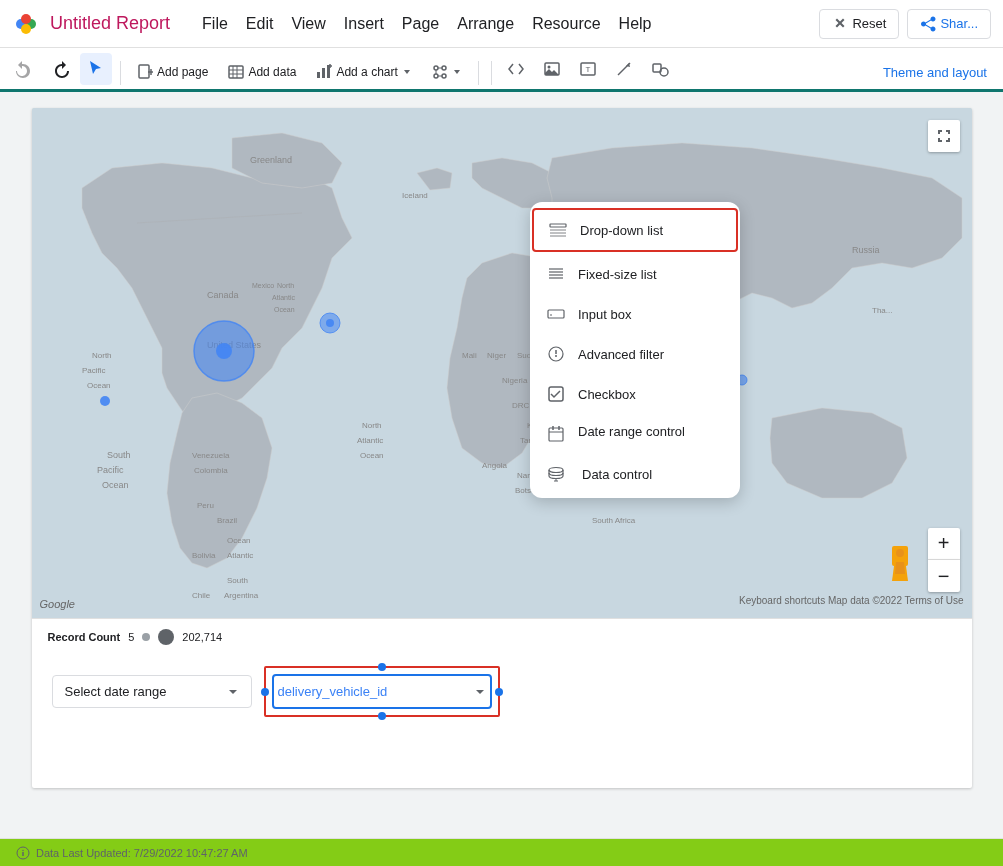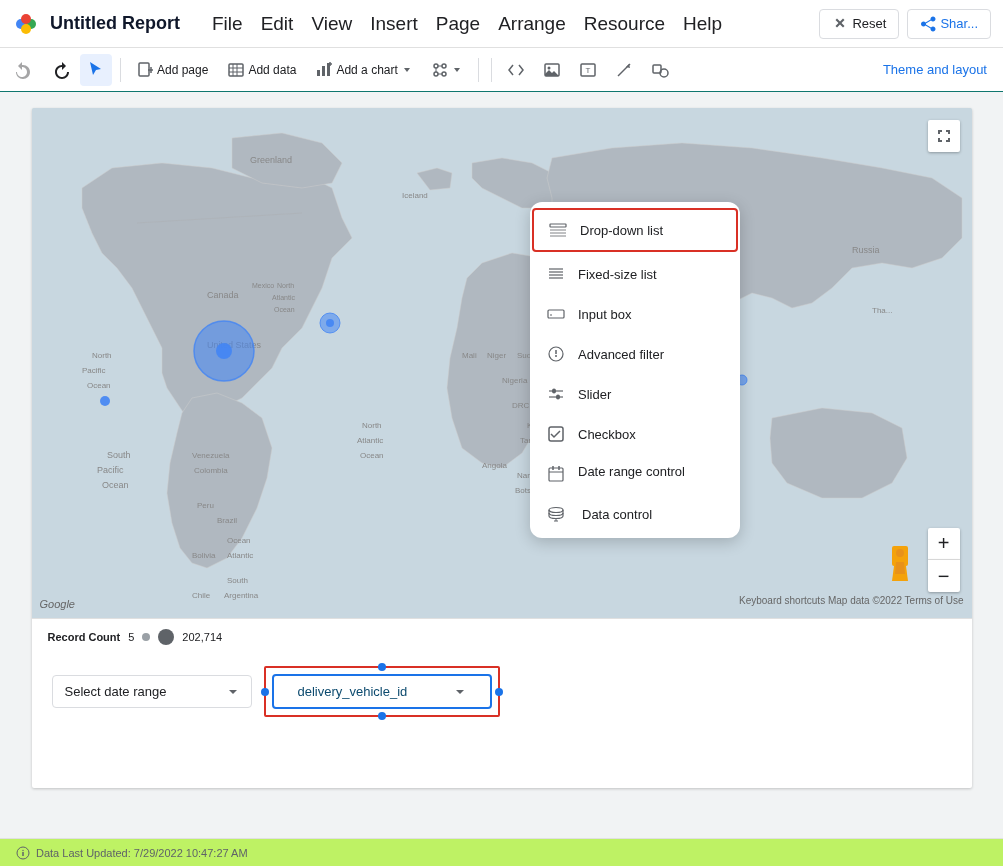--- a/index.html
+++ b/index.html
@@ -1,29 +1,29 @@
 <!DOCTYPE html>
 <html><head>
   <meta charset="utf-8">
   <style>
     * { box-sizing: border-box; margin: 0; padding: 0; }
     body { font-family: 'Google Sans', Arial, sans-serif; background: #f1f3f4; font-size: 13px; color: #202124; width: 1003px; height: 866px; overflow: hidden; }
 
     
     .title-bar { display: flex; align-items: center; padding: 8px 12px; background: #fff; border-bottom: 1px solid #e0e0e0; height: 48px; }
     .app-logo { width: 28px; height: 28px; margin-right: 10px; flex-shrink: 0; }
-    .app-title { font-size: 18px; color: #0f172a; font-weight: 700; margin-right: 16px; }
+    .app-title { font-size: 18px; color: #be185d; font-weight: 400; margin-right: 16px; }
     .menu-bar { display: flex; align-items: center; gap: 2px; margin-left: 8px; }
-    .menu-item { padding: 4px 8px; border-radius: 4px; cursor: pointer; font-size: 19px; color: #202124; }
+    .menu-item { padding: 4px 8px; border-radius: 4px; cursor: pointer; font-size: 16px; color: #202124; }
     .title-bar-right { margin-left: auto; display: flex; align-items: center; gap: 8px; }
     .reset-btn { display: flex; align-items: center; gap: 4px; padding: 6px 12px; border: 1px solid #dadce0; border-radius: 4px; background: #fff; cursor: pointer; font-size: 13px; color: #202124; }
     .share-btn { display: flex; align-items: center; gap: 4px; padding: 6px 12px; border: 1px solid #dadce0; border-radius: 4px; background: #fff; cursor: pointer; font-size: 13px; color: #1a73e8; }
 
     
-    .toolbar { display: flex; align-items: center; padding: 4px 8px; background: #fff; border-bottom: 1px solid #0f766e; height: 44px; gap: 4px; }
+    .toolbar { display: flex; align-items: flex-end; padding: 4px 8px; background: #fff; border-bottom: 3px solid #0f766e; height: 44px; gap: 4px; }
     .toolbar-btn { display: flex; align-items: center; gap: 4px; padding: 5px 8px; border-radius: 4px; cursor: pointer; font-size: 12px; color: #202124; border: none; background: transparent; }
     .toolbar-separator { width: 1px; height: 24px; background: #dadce0; margin: 0 4px; }
     .add-control-btn { display: flex; align-items: center; gap: 4px; padding: 5px 10px; border-radius: 4px; cursor: pointer; font-size: 12px; color: #1a73e8; border: 1px solid #dadce0; background: #fff; font-weight: 500; }
     .theme-layout-btn { margin-left: auto; font-size: 13px; color: #1a73e8; cursor: pointer; padding: 5px 8px; }
 
     
     .main { background: #f1f3f4; padding: 16px; height: calc(866px - 92px - 28px); position: relative; }
     .report-canvas { background: #fff; border-radius: 2px; box-shadow: 0 1px 3px rgba(0,0,0,0.2); width: 940px; margin: 0 auto; height: 680px; position: relative; overflow: hidden; }
 
     
@@ -337,21 +337,21 @@
 
       <div style="position:relative;display:inline-block;">
 
         <div style="position:absolute;top:-8px;left:-8px;right:-8px;bottom:-8px;border:2px solid #d93025;border-radius:2px;pointer-events:none;"></div>
 
         <div style="position:absolute;top:-11px;left:50%;transform:translateX(-50%);width:8px;height:8px;background:#1a73e8;border-radius:50%;"></div>
         <div style="position:absolute;bottom:-11px;left:50%;transform:translateX(-50%);width:8px;height:8px;background:#1a73e8;border-radius:50%;"></div>
         <div style="position:absolute;left:-11px;top:50%;transform:translateY(-50%);width:8px;height:8px;background:#1a73e8;border-radius:50%;"></div>
         <div style="position:absolute;right:-11px;top:50%;transform:translateY(-50%);width:8px;height:8px;background:#1a73e8;border-radius:50%;"></div>
 
-        <div class="dropdown-control" style="border:2px solid #1a73e8;border-radius:4px;padding:8px 24px;background:#fff;font-size:13px;color:#0c4a6e;width:220px;display:flex;align-items:center;justify-content:space-between;cursor:pointer;">
+        <div class="dropdown-control" style="border:2px solid #1a73e8;border-radius:4px;padding:8px 4px;background:#fff;font-size:13px;color:#3b82f6;width:220px;display:flex;align-items:center;justify-content:space-between;cursor:pointer;">
           <span>delivery_vehicle_id</span>
           <svg width="12" height="12" viewBox="0 0 12 12">
               <path d="M2 4l4 4 4-4z" fill="#5f6368"></path>
             </svg>
         </div>
       </div>
     </div>
   </div>
 
   <div class="dropdown-menu">
@@ -394,31 +394,20 @@
       <span style="width:20px;height:20px;display:flex;align-items:center;justify-content:center;">
         <svg width="18" height="18" viewBox="0 0 18 18">
             <circle cx="9" cy="9" r="7" fill="none" stroke="#5f6368" stroke-width="1.2"></circle>
             <line x1="9" y1="5" x2="9" y2="9" stroke="#5f6368" stroke-width="1.5"></line>
             <circle cx="9" cy="11" r="1" fill="#5f6368"></circle>
           </svg>
       </span>
       <span>Advanced filter</span>
     </div>
 
-    <div style="display:flex;align-items:center;gap:12px;padding:10px 16px;cursor:pointer;font-size:13px;color:#202124;">
-      <span style="width:20px;height:20px;display:flex;align-items:center;justify-content:center;">
-        <svg width="18" height="18" viewBox="0 0 18 18">
-            <line x1="2" y1="6" x2="16" y2="6" stroke="#5f6368" stroke-width="1.2"></line>
-            <line x1="2" y1="12" x2="16" y2="12" stroke="#5f6368" stroke-width="1.2"></line>
-            <rect x="5" y="3.5" width="4" height="5" rx="2" fill="#5f6368"></rect>
-            <rect x="9" y="9.5" width="4" height="5" rx="2" fill="#5f6368"></rect>
-          </svg>
-      </span>
-      <span>Slider</span>
-    </div>
 
     <div style="display:flex;align-items:center;gap:12px;padding:10px 16px;cursor:pointer;font-size:13px;color:#202124;">
       <span style="width:20px;height:20px;display:flex;align-items:center;justify-content:center;">
         <svg width="18" height="18" viewBox="0 0 18 18">
             <rect x="2" y="2" width="14" height="14" rx="2" fill="none" stroke="#5f6368" stroke-width="1.5"></rect>
             <path d="M4 9l3 3 6-6" fill="none" stroke="#5f6368" stroke-width="1.5"></path>
           </svg>
       </span>
       <span>Checkbox</span>
     </div>
@@ -442,21 +431,21 @@
             <path d="M2 5v3c0 1.4 3.1 2.5 7 2.5s7-1.1 7-2.5V5" fill="none" stroke="#5f6368" stroke-width="1.2"></path>
             <path d="M2 8v3c0 1.4 3.1 2.5 7 2.5s7-1.1 7-2.5V8" fill="none" stroke="#5f6368" stroke-width="1.2"></path>
             <line x1="9" y1="14" x2="9" y2="16" stroke="#5f6368" stroke-width="1"></line>
             <line x1="7" y1="16" x2="11" y2="16" stroke="#5f6368" stroke-width="1"></line>
           </svg>
       </span>
       <span>Data control</span>
     </div>
   </div>
 
-  <div class="status-bar" style="position:fixed;bottom:0;left:0;right:0;height:28px;background:#bef264;border-top:1px solid #e0e0e0;display:flex;align-items:center;padding:0 16px;font-size:11px;color:#5f6368;">
+  <div class="status-bar" style="position:fixed;bottom:0;left:0;right:0;height:28px;background:#84cc16;border-top:1px solid #e0e0e0;display:flex;align-items:center;padding:0 16px;font-size:11px;color:#5f6368;">
     <svg width="14" height="14" viewBox="0 0 14 14" style="margin-right:6px;">
         <circle cx="7" cy="7" r="6" fill="none" stroke="#5f6368" stroke-width="1"></circle>
         <line x1="7" y1="6" x2="7" y2="10" stroke="#5f6368" stroke-width="1.5"></line>
         <circle cx="7" cy="4.5" r="0.7" fill="#5f6368"></circle>
       </svg>
     <span>Data Last Updated: 7/29/2022 10:47:27 AM</span>
   </div>
 </div>
 
 </body></html>

